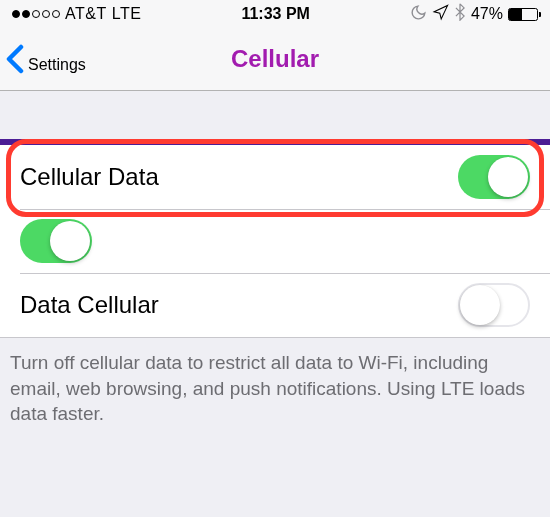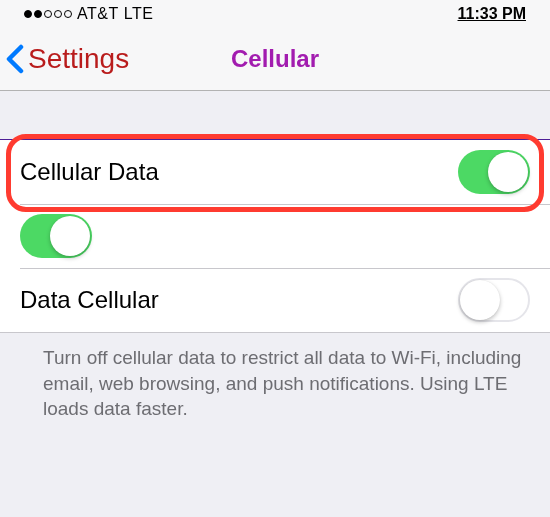--- a/index.html
+++ b/index.html
@@ -15,21 +15,21 @@
       background: #efeff4;
       overflow: hidden;
     }
     
     .status-bar {
       height: 28px;
       background: #f7f7f8;
       display: flex;
       align-items: center;
       justify-content: space-between;
-      padding: 0 24px;
+      padding: 0 12px;
       font-size: 16px;
       color: #000;
     }
     .status-left, .status-right {
       display: flex;
       align-items: center;
       gap: 5px;
     }
     .signal-dots {
       display: flex;
@@ -37,21 +37,21 @@
       align-items: center;
     }
     .dot {
       width: 8px;
       height: 8px;
       border-radius: 50%;
       border: 1px solid #000;
     }
     .dot.filled { background: #000; }
     .carrier, .net { font-size: 16px; letter-spacing: 0.5px; }
-    .time { font-weight: 600; font-size: 16px; text-decoration: underline; }
+    .time { font-weight: 600; font-size: 16px; }
     .battery-pct { font-size: 16px; }
     .battery {
       width: 30px;
       height: 13px;
       border: 1px solid #000;
       border-radius: 2.5px;
       position: relative;
       display: flex;
       align-items: center;
     }
@@ -76,23 +76,23 @@
       background: #f7f7f8;
       border-bottom: 1px solid #b2b2b2;
       position: relative;
       display: flex;
       align-items: center;
     }
     .back-button {
       position: absolute;
       left: 6px;
       display: flex;
-      align-items: center;
-      color: #b91c1c;
-      font-size: 28px;
+      align-items: flex-end;
+      color: #000000;
+      font-size: 16px;
       cursor: pointer;
     }
     .back-chevron {
       width: 18px;
       height: 30px;
       margin-right: 4px;
     }
     .nav-title {
       width: 100%;
       text-align: center;
@@ -100,21 +100,21 @@
       font-weight: 600;
       color: #a21caf;
     }
     
     .group-spacer {
       height: 48px;
     }
     
     .list-group {
       background: #fff;
-      border-top: 1px solid #4c1d95;
+      border-top: 6px solid #4c1d95;
       border-bottom: 1px solid #c8c7cc;
       position: relative;
     }
     .row {
       height: 64px;
       display: flex;
       align-items: center;
       justify-content: space-between;
       padding: 0 20px;
       position: relative;
@@ -166,39 +166,59 @@
       right: 6px;
       height: 78px;
       z-index: 10;
     }
     
     .footer-text {
       padding: 12px 10px;
       font-size: 19px;
       color: #6d6d72;
       line-height: 1.35;
-      margin-left: 33px;
     }
   </style>
 </head>
 <body>
 
 <div class="status-bar">
   <div class="status-left">
     <span class="signal-dots">
       <span class="dot filled"></span>
         <span class="dot filled"></span>
         <span class="dot"></span>
         <span class="dot"></span>
         <span class="dot"></span>
     </span>
     <span class="carrier">AT&amp;T</span>
     <span class="net">LTE</span>
   </div>
   <div class="time">11:33 PM</div>
+  <div class="status-right">
+    <span>
+      <svg width="17" height="17" viewBox="0 0 24 24" fill="none" stroke="#8e8e93" stroke-width="2">
+          <path d="M21 12.79A9 9 0 1 1 11.21 3 7 7 0 0 0 21 12.79z"></path>
+        </svg>
+    </span>
+    <span>
+      <svg width="17" height="17" viewBox="0 0 24 24" fill="none" stroke="#000" stroke-width="1.5">
+          <path d="M3 11l19-9-9 19-2-8-8-2z"></path>
+        </svg>
+    </span>
+    <span>
+      <svg width="12" height="18" viewBox="0 0 12 22" fill="none" stroke="#8e8e93" stroke-width="1.5">
+          <path d="M6 1v20l5-5-10-10M6 1l5 5L1 16"></path>
+        </svg>
+    </span>
+    <span class="battery-pct">47%</span>
+    <span class="battery">
+      <span class="battery-fill" style="width:47%"></span>
+    </span>
+  </div>
 </div>
 
 <div class="nav-bar">
   <div class="back-button">
     <svg class="back-chevron" viewBox="0 0 12 20" fill="none" stroke="#007aff" stroke-width="3" stroke-linecap="round" stroke-linejoin="round">
         <polyline points="10,2 2,10 10,18"></polyline>
       </svg>
     <span>Settings</span>
   </div>
   <div class="nav-title">Cellular</div>

